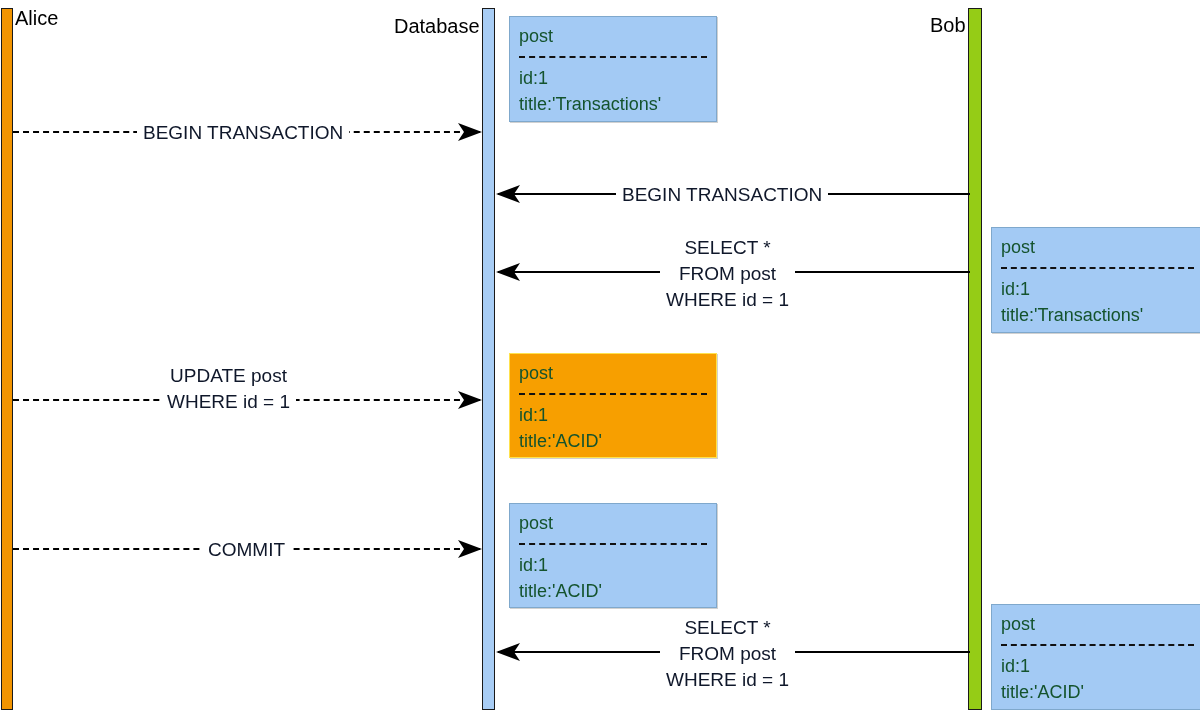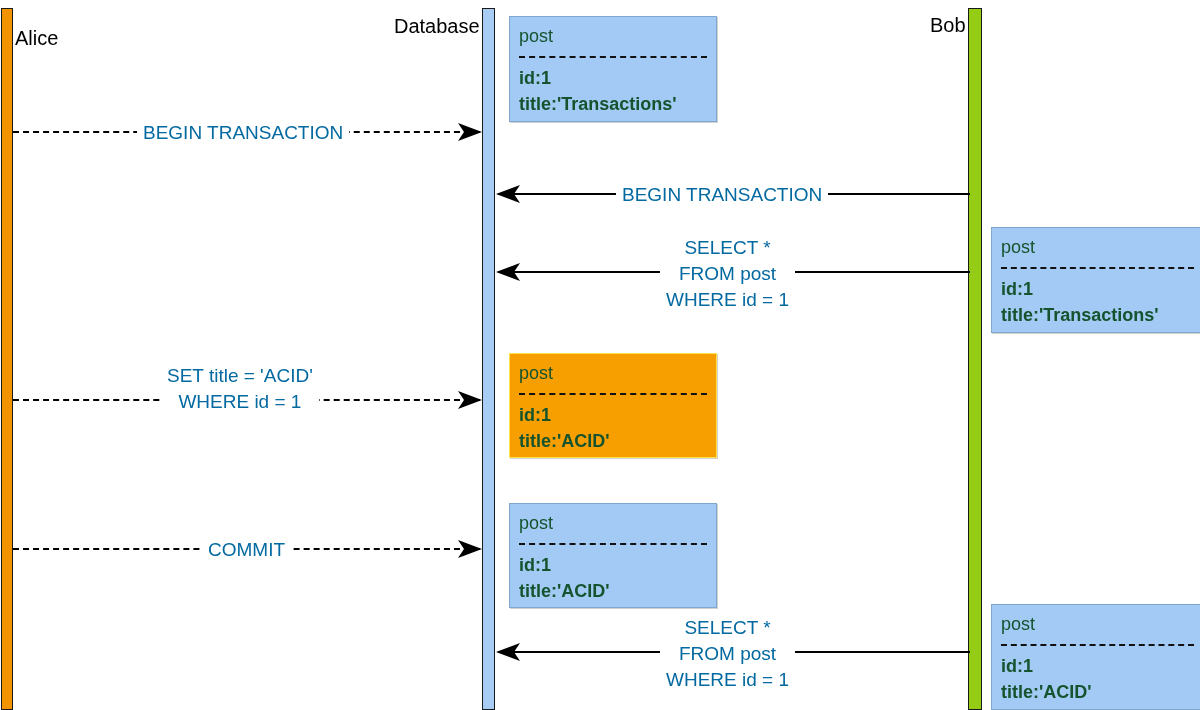--- a/index.html
+++ b/index.html
@@ -54,53 +54,53 @@
     background: #f79f00;
     border: 1px solid #ffe24d;
     box-shadow: 1px 1px 0 rgba(0,0,0,0.18);
   }
   .obj-title { white-space: nowrap; }
   .obj-sep {
     height: 0;
     border-top: 2px dashed #111111;
     margin: 7px 0 7px 0;
   }
-  .obj-field { white-space: nowrap; font-weight: bold; }
+  .obj-field { white-space: nowrap; }
 
   
   .msg { position: absolute; }
   .msg-line {
     position: absolute;
     height: 0;
     border-top: 2px solid #000000;
   }
   .msg-line.dashed {
     border-top: 2px dashed #000000;
   }
   .msg-label {
     position: absolute;
     font-size: 19px;
-    color: #0369a1;
+    color: #0f172a;
     text-align: center;
     line-height: 1.36;
     background: #ffffff;
     white-space: nowrap;
   }
   .arrowhead { position: absolute; }
 </style>
 </head>
 <body>
 
 <div id="canvas">
 
   <div class="lifeline alice" style="left:1px; top:8px; width:12px; height:702px;"></div>
   <div class="lifeline db" style="left:482px; top:8px; width:13px; height:702px;"></div>
   <div class="lifeline bob" style="left:968px; top:8px; width:14px; height:702px;"></div>
 
-  <div class="actor-label" style="left:15px; top:28px;">Alice</div>
+  <div class="actor-label" style="left:15px; top:8px;">Alice</div>
   <div class="actor-label" style="left:394px; top:16px;text-align:center;">Database</div>
   <div class="actor-label" style="left:930px; top:15px;">Bob</div>
 
   <div class="msg">
     <div class="msg-line dashed" style="left:13px; top:131px; width:467px;"></div>
     <svg class="arrowhead" style="left:458px; top:121px;" width="26" height="22" viewBox="0 0 26 22">
       <path d="M0 2 L24 11 L0 20 L6 11 Z" fill="#000000"></path>
     </svg>
     <div class="msg-label" style="left:137px; top:120px; padding:0 6px;">
       <div>BEGIN TRANSACTION</div>
@@ -128,21 +128,21 @@
       <div>WHERE id = 1</div>
     </div>
   </div>
 
   <div class="msg">
     <div class="msg-line dashed" style="left:13px; top:399px; width:467px;"></div>
     <svg class="arrowhead" style="left:458px; top:389px;" width="26" height="22" viewBox="0 0 26 22">
       <path d="M0 2 L24 11 L0 20 L6 11 Z" fill="#000000"></path>
     </svg>
     <div class="msg-label" style="left:161px; top:363px; padding:0 6px;">
-      <div>SET title = 'ACID'</div>
+      <div>UPDATE post</div>
       <div>WHERE id = 1</div>
     </div>
   </div>
 
   <div class="msg">
     <div class="msg-line dashed" style="left:13px; top:548px; width:467px;"></div>
     <svg class="arrowhead" style="left:458px; top:538px;" width="26" height="22" viewBox="0 0 26 22">
       <path d="M0 2 L24 11 L0 20 L6 11 Z" fill="#000000"></path>
     </svg>
     <div class="msg-label" style="left:202px; top:537px; padding:0 6px;text-align:center;">

